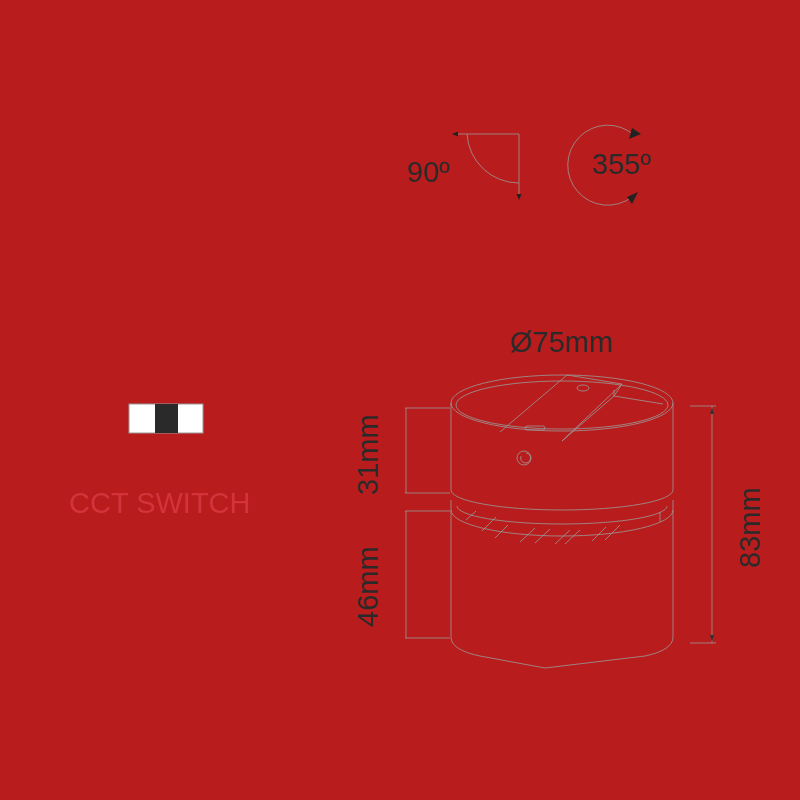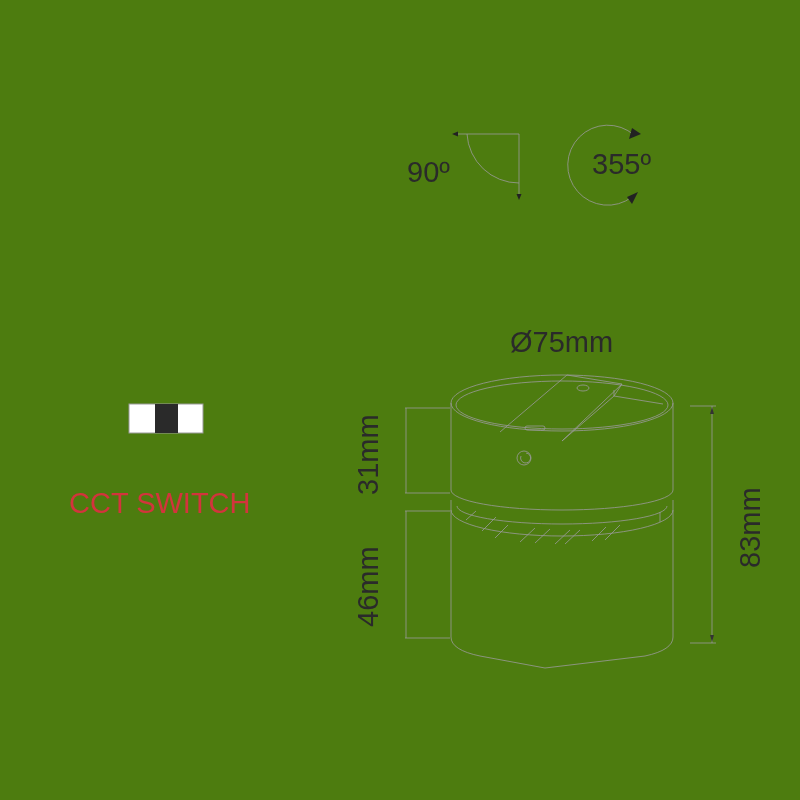--- a/index.html
+++ b/index.html
@@ -1,16 +1,16 @@
 <!DOCTYPE html>
 <html><head>
   <meta charset="utf-8">
   <style>
     html, body { margin: 0; padding: 0; background: #ffffff; }
-    #canvas { position: relative; width: 800px; height: 800px; background: #4d7c0f; overflow: hidden; }
+    #canvas { position: relative; width: 800px; height: 800px; background: #b91c1c; overflow: hidden; }
     svg { position: absolute; left: 0; top: 0; }
     .lbl { font-family: "Liberation Sans", sans-serif; fill: #2a2a2a; font-weight: 300; }
     .cct { font-family: "Liberation Sans", sans-serif; fill: #d3343c; }
     .ln2 { stroke: #9a9a9a; stroke-width: 0.8; fill: none; }
   </style>
 </head>
 <body>
 
 <div id="canvas">
   <svg width="800" height="800" viewBox="0 0 800 800" xmlns="http://www.w3.org/2000/svg">

